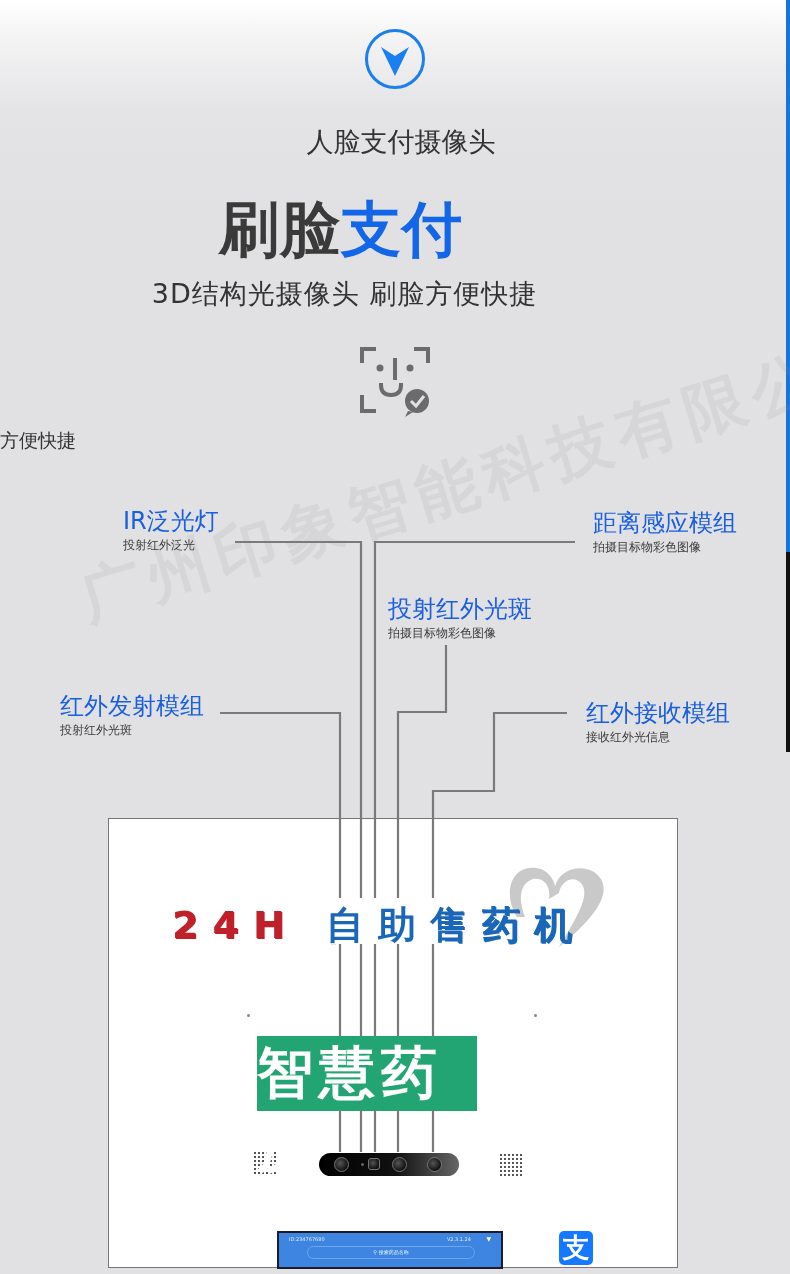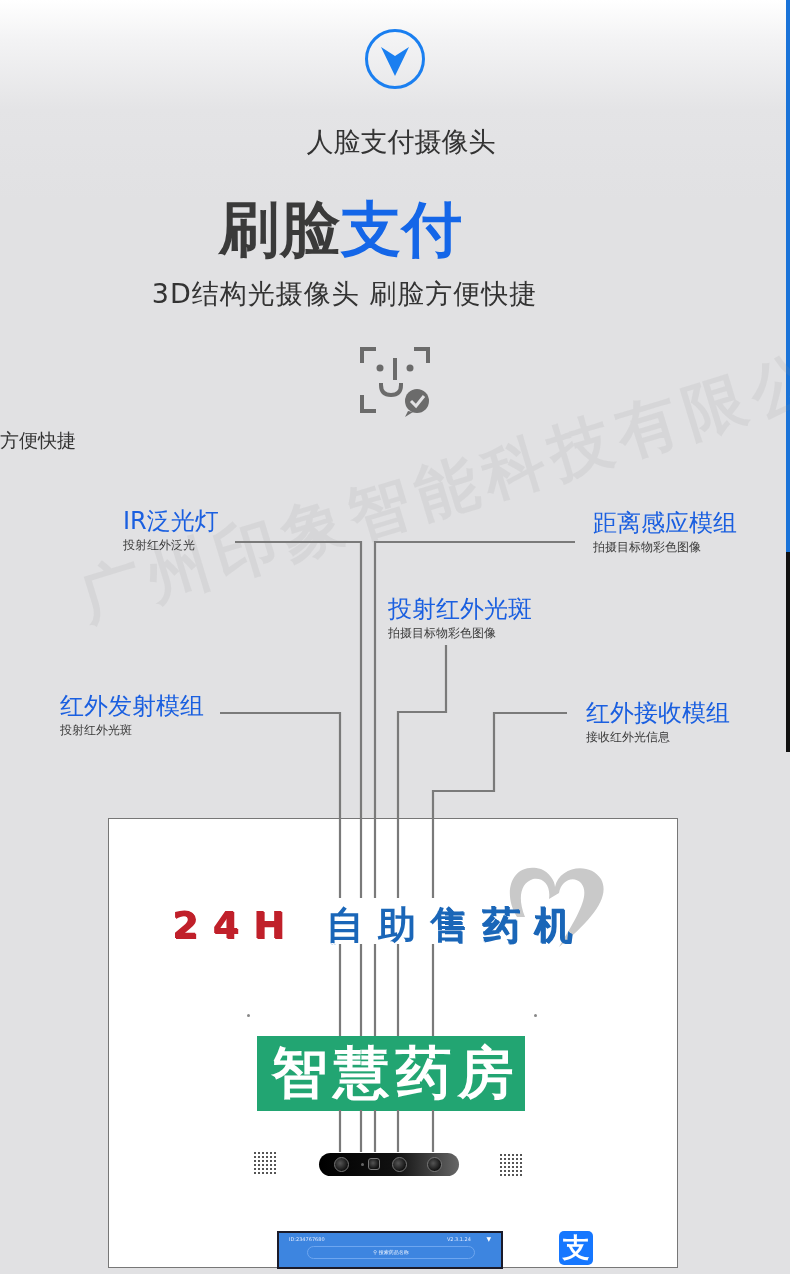--- a/index.html
+++ b/index.html
@@ -37,23 +37,23 @@
 
   .machine {
     left: 108px; top: 818px; width: 570px; height: 450px;
     background: #fff; border: 1px solid #777;
   }
   .vm-title { position: absolute; left: 64px; top: 82px; font-size: 38px; font-weight: bold; letter-spacing: 14px; white-space: nowrap; }
   .vm-title .red { color: #c0202a; }
   .vm-title .blue { color: #1a66b8; }
   .heart { position: absolute; left: 390px; top: 36px; width: 112px; height: 96px; }
   .green-sign {
-    position: absolute; left: 148px; top: 218px; width: 268px; height: 74px;
+    position: absolute; left: 148px; top: 218px; width: 220px; height: 74px;
     background: #22a572; color: #fff; font-size: 56px; font-weight: bold;
-    text-align: center; line-height: 74px; letter-spacing: 6px; padding-left: 9px;
+    line-height: 74px; letter-spacing: 6px;
   }
   .dot-small { position: absolute; width: 3px; height: 3px; background: #888; border-radius: 50%; }
   .speaker { position: absolute; width: 24px; height: 24px;
     background-image: radial-gradient(circle, #555 1.1px, transparent 1.4px);
     background-size: 4px 4px; }
   .cam-module {
     position: absolute; left: 210px; top: 334px; width: 140px; height: 23px;
     border-radius: 12px; background: linear-gradient(to right, #000 0%, #111 55%, #666 100%);
   }
   .lens { position: absolute; top: 4px; width: 15px; height: 15px; border-radius: 50%;

